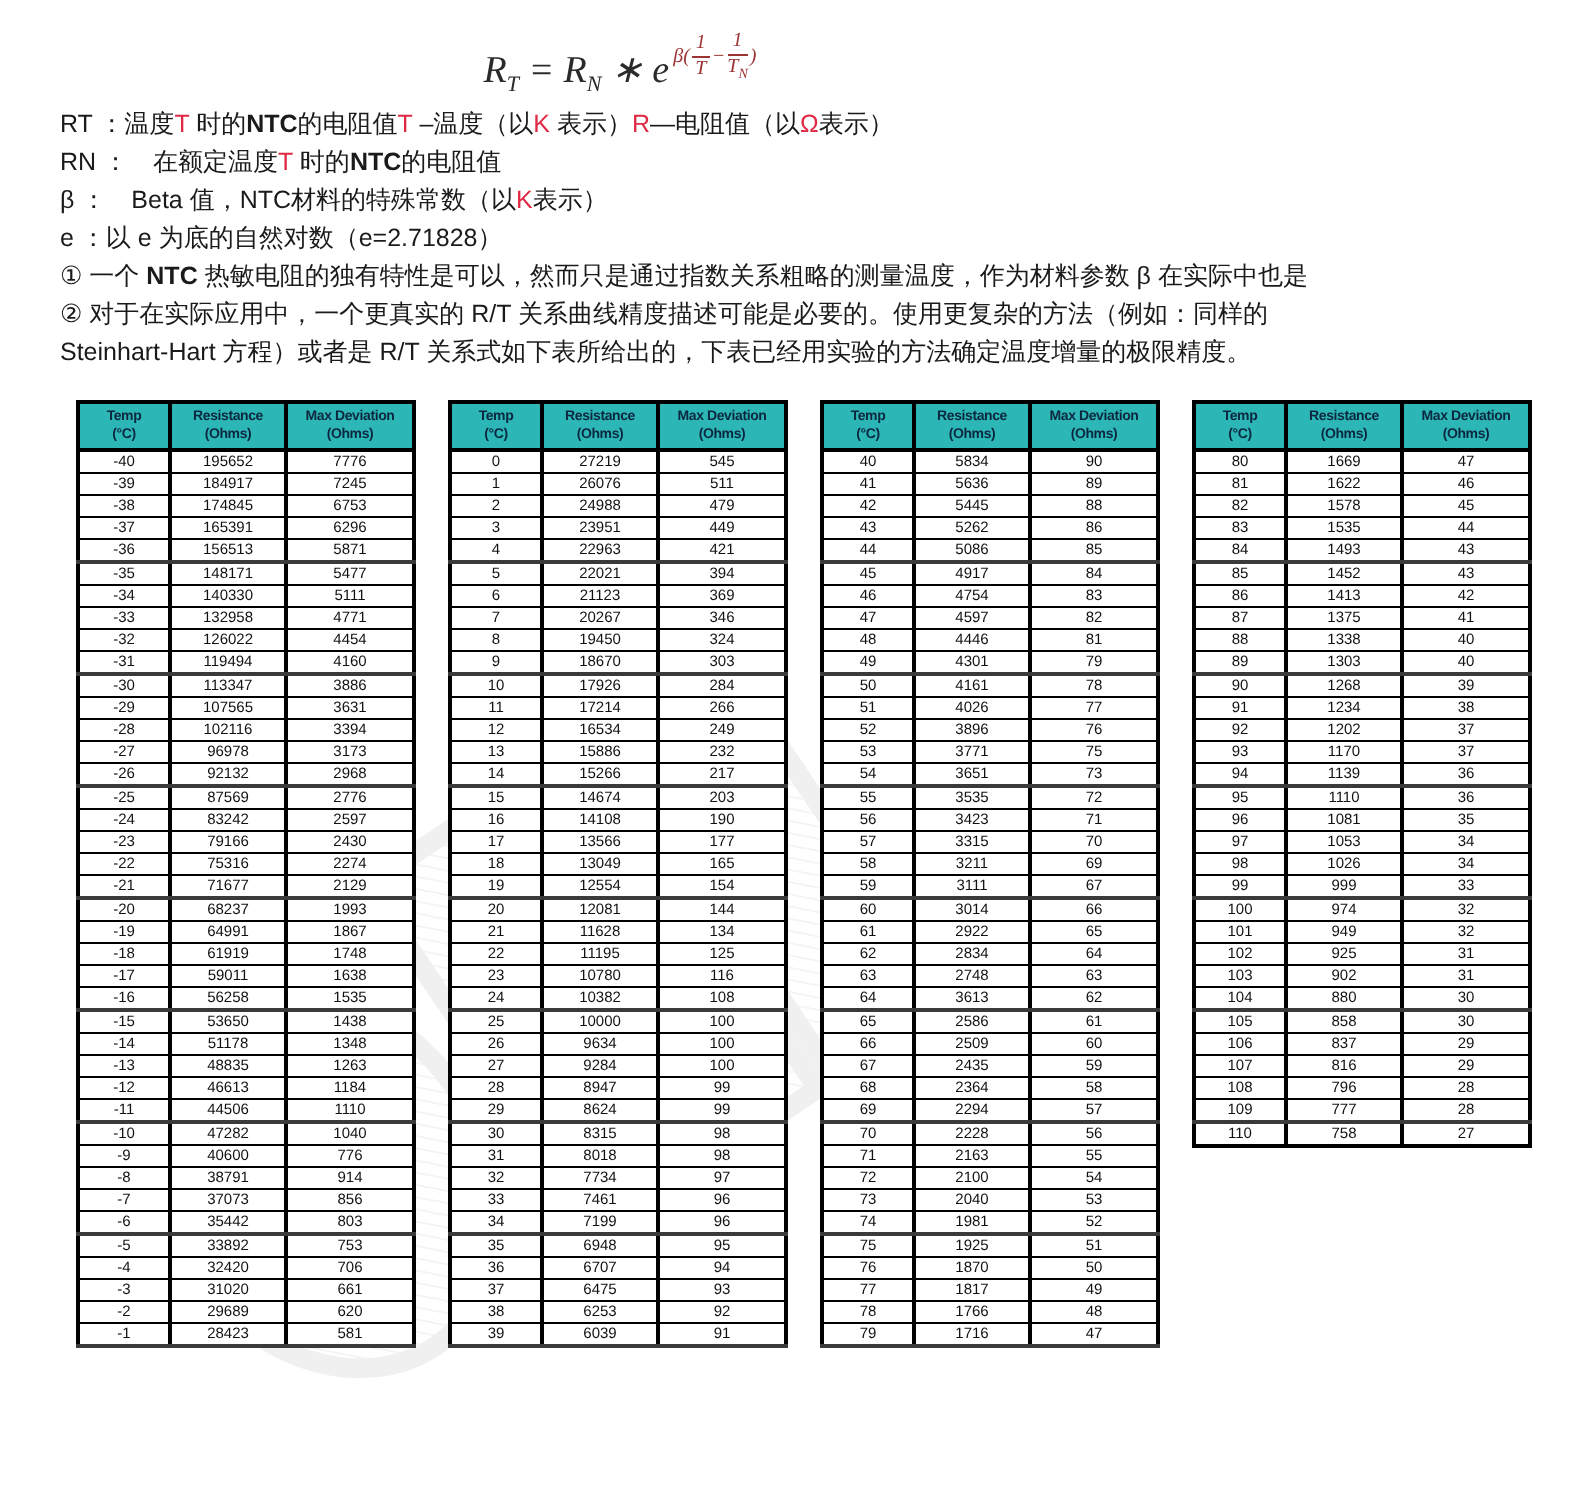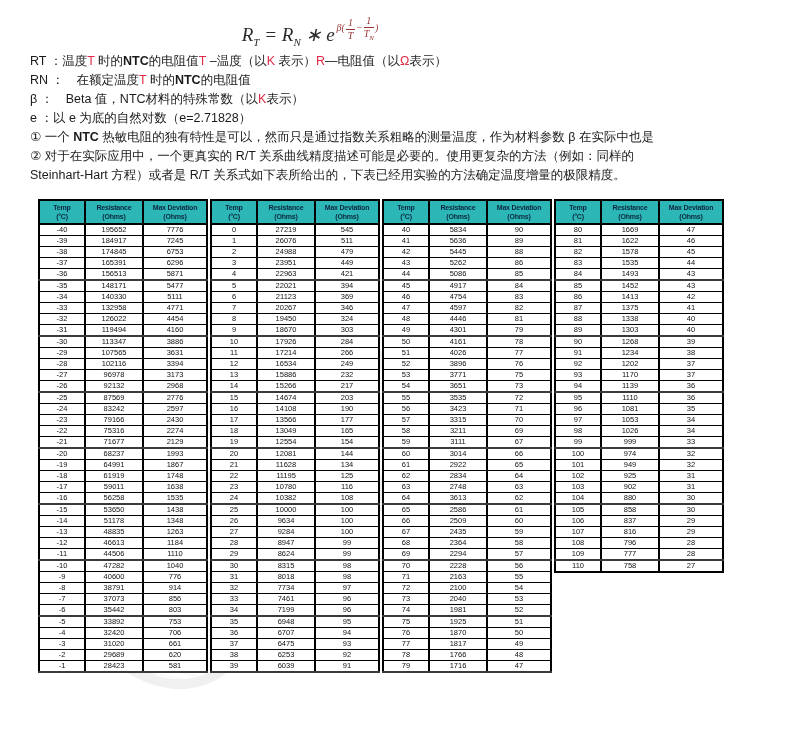--- a/index.html
+++ b/index.html
@@ -18,21 +18,21 @@
   .frac{display:inline-block;vertical-align:middle;text-align:center;line-height:1;margin:0 1px;}
   .frac .num{display:block;border-bottom:1px solid #9c3434;padding:0 2px 1px 2px;}
   .frac .den{display:block;padding-top:1px;}
   
   .textblock{margin:4px 0 0 30px;width:758px;font-size:12.5px;line-height:19px;}
   .def-line,.para-line{white-space:nowrap;}
   .para-line{white-space:normal;}
   .c-r{color:#e02a45;}
   .c-b{font-weight:bold;}
   
-  .tables-row{display:flex;align-items:flex-start;gap:2px;margin:14px 0 0 38px;position:relative;z-index:2;}
+  .tables-row{display:flex;align-items:flex-start;gap:16px;margin:14px 0 0 38px;position:relative;z-index:2;}
   table.rt-table{border-collapse:collapse;border:2px solid #000;background:#fff;}
   .rt-table th{
     background:#2cb6b6;color:#0c2740;font-weight:bold;font-size:7px;line-height:9px;
     border:1px solid #000;padding:2px 1px;text-align:center;letter-spacing:-0.2px;
   }
   .rt-table td{
     border:1px solid #000;height:10px;line-height:10px;font-size:7.5px;color:#111;
     text-align:center;padding:0 2px;background:transparent;
   }
   .rt-table th + th,.rt-table td + td{border-left:2px solid #000;}

